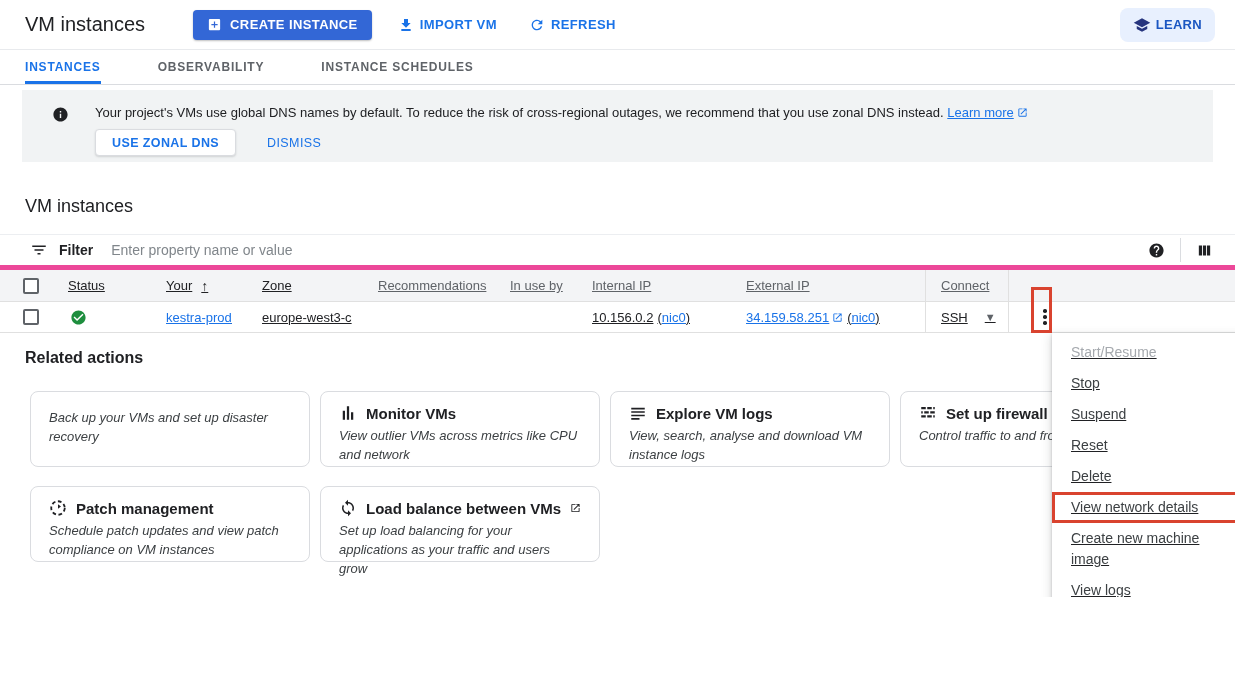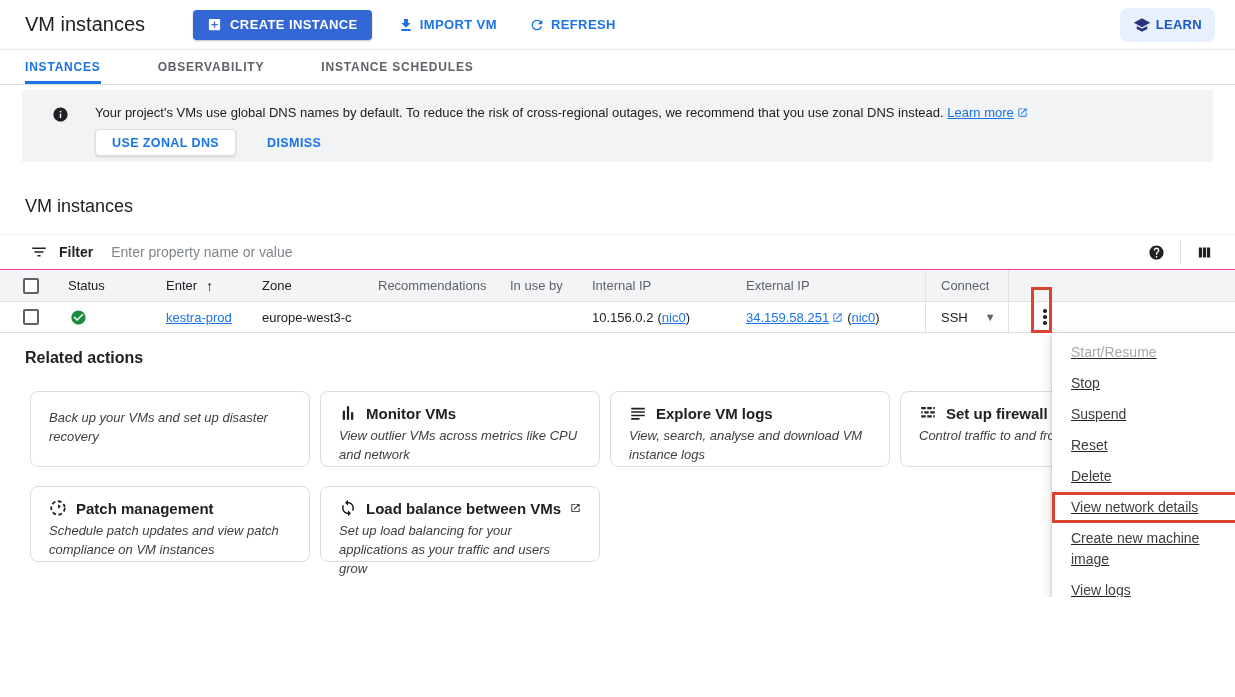--- a/index.html
+++ b/index.html
@@ -31,39 +31,39 @@
   .banner-icon { width:17px; height:17px; flex:none; margin-top:1px; }
   .banner-body { margin-left:26px; }
   .banner-msg { font-size:13px; color:#202124; line-height:16px; }
   .link { color:#1a73e8; text-decoration:underline; cursor:pointer; }
   .ext-icon { width:11px; height:11px; margin-left:3px; vertical-align:-1px; }
   .banner-actions { display:flex; align-items:center; margin-top:8px; }
   .btn-zonal { height:27px; padding:0 16px; background:#fff; border:1px solid #dadce0; border-radius:4px;
                box-shadow:0 1px 2px rgba(60,64,67,.18); color:#1a73e8; font-size:12.5px; font-weight:700;
                letter-spacing:.4px; cursor:pointer; }
   .btn-dismiss { margin-left:31px; background:none; border:none; color:#1a73e8; font-size:12.5px;
-                 font-weight:700; letter-spacing:.4px; cursor:pointer; }
+                 font-weight:400; letter-spacing:.4px; cursor:pointer; }
 
   
   .section-title { font-size:18px; margin:34px 0 0 25px; color:#202124; }
 
   
   .toolbar { display:flex; align-items:center; height:36px; margin-top:17px; padding:0 22px 0 30px;
-             border-top:1px solid #eceef1; border-bottom:1px solid #ec4899; }
+             border-top:1px solid #eceef1; border-bottom:5px solid #ec4899; }
   .filter-label { font-size:14px; font-weight:700; margin-left:11px; }
   .filter-input { flex:1; margin-left:18px; border:none; outline:none; background:transparent;
                   font-size:14px; font-family:inherit; color:#202124; }
   .filter-input::placeholder { color:#80868b; }
   .tb-divider { width:1px; height:24px; background:#dadce0; margin:0 15px; }
   .icon-btn { background:none; border:none; cursor:pointer; display:flex; align-items:center; }
 
   
   .hrow { display:flex; align-items:center; height:32px; background:#f3f4f6; border-bottom:1px solid #e0e0e0; }
   .drow { display:flex; align-items:center; height:31px; background:#fff; border-bottom:1px solid #e0e0e0; }
-  .cell { flex:none; display:flex; align-items:center; height:100%; font-size:13px; white-space:nowrap; overflow:hidden; }
+  .cell { flex:none; display:flex; align-items:center; height:100%; font-size:13px; white-space:nowrap; overflow:hidden;text-decoration:underline; }
   .c-check   { width:66px;  padding-left:23px; }
   .c-status  { width:100px; padding-left:2px; }
   .c-name    { width:96px; }
   .c-zone    { width:116px; }
   .c-reco    { width:132px; }
   .c-inuse   { width:82px; }
   .c-int     { width:154px; }
   .c-ext     { width:179px; }
   .c-connect { width:83px;  border-left:1px solid #e0e0e0; padding-left:15px; }
   .c-actions { flex:1; border-left:1px solid #e0e0e0; padding-left:27px; }
@@ -183,21 +183,21 @@
     </button>
   </div>
 
   <div>
     <div class="hrow">
       <div class="cell c-check">
           <div class="checkbox"></div>
         </div>
       <div class="cell c-status hlabel-dark">Status</div>
       <div class="cell c-name">
-        <span class="hlabel-dark">Enter</span>
+        <span class="hlabel-dark">Your</span>
         <span class="sort-arrow">↑</span>
       </div>
       <div class="cell c-zone hlabel-dark">Zone</div>
       <div class="cell c-reco hlabel-mute">Recommendations</div>
       <div class="cell c-inuse hlabel-mute">In use by</div>
       <div class="cell c-int hlabel-mute">Internal IP</div>
       <div class="cell c-ext hlabel-mute">External IP</div>
       <div class="cell c-connect hlabel-mute">Connect</div>
       <div class="cell c-actions"></div>
     </div>

